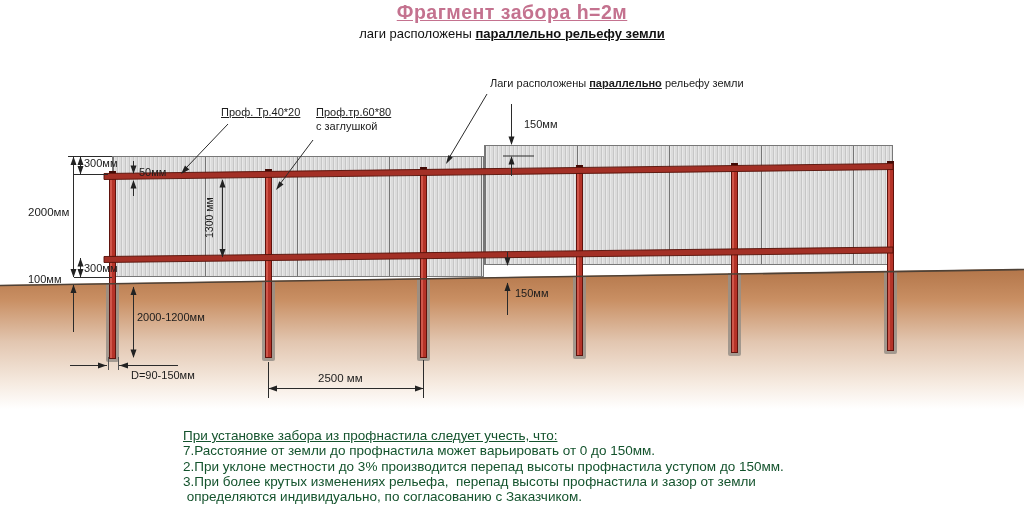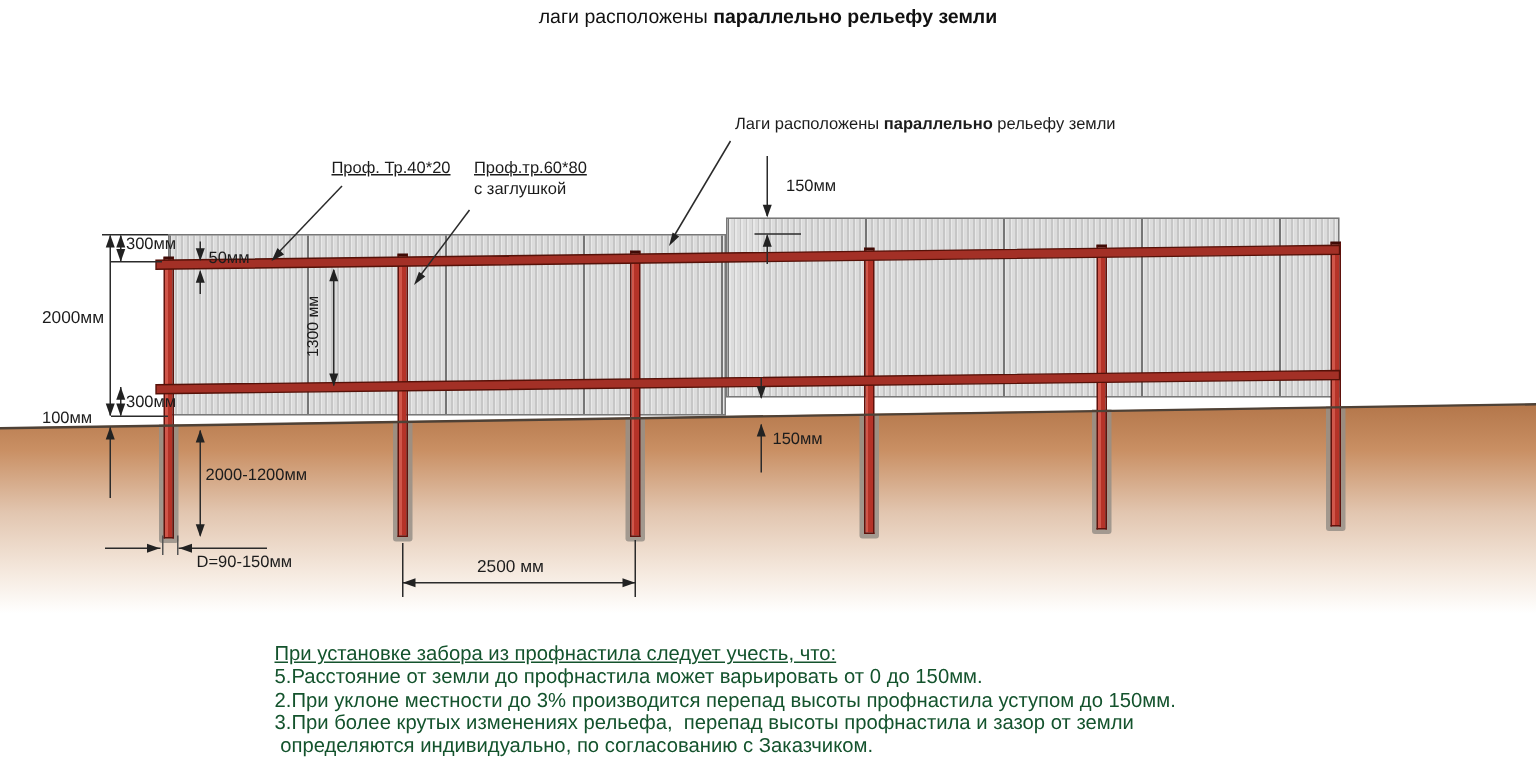--- a/index.html
+++ b/index.html
@@ -4,21 +4,21 @@
 <style>
   html,body{margin:0;padding:0;background:#fff;}
   #stage{position:relative;width:1024px;height:510px;background:#fff;overflow:hidden;
          font-family:"Liberation Sans","DejaVu Sans",sans-serif;color:#1c1c1c;}
   .abs{position:absolute;}
 
   
   .titlebar{left:0;right:0;top:1px;text-align:center;z-index:8;}
   .main-title{font-size:19.5px;font-weight:bold;color:#c4728f;text-decoration:underline;letter-spacing:.5px;}
   .subtitle{font-size:13px;margin-top:2px;color:#111;}
-  .subtitle b{}
+  .subtitle b{text-decoration:underline;}
 
   
   .ground{left:0;top:269px;width:1024px;height:140px;z-index:1;
     background:linear-gradient(180deg,#b3764a 0%,#c98f63 22%,#e2c6b0 52%,#f6ebe1 82%,#ffffff 100%);
     clip-path:polygon(0 16px,1024px 0,1024px 140px,0 140px);}
 
   
   .panel{z-index:3;border:1px solid #787878;box-sizing:border-box;
     background-image:
       repeating-linear-gradient(90deg,rgba(90,90,90,.75) 0 1px,rgba(0,0,0,0) 1px 92px),
@@ -34,34 +34,35 @@
 
   
   svg.lines{left:0;top:0;z-index:5;pointer-events:none;}
 
   
   .lbl{z-index:6;font-size:11px;white-space:nowrap;}
   .lbl-mid{font-size:11.5px;}
   .underl{text-decoration:underline;}
   .callout{z-index:6;font-size:11px;white-space:nowrap;line-height:13.5px;}
   .lagi{z-index:6;font-size:11px;white-space:nowrap;}
-  .lagi b{}
+  .lagi b{text-decoration:underline;}
   .vert{writing-mode:vertical-rl;transform:rotate(180deg);text-align:center;height:84px;font-size:10.5px;}
 
   
   .notes{left:183px;top:428px;z-index:8;font-size:13.5px;line-height:15.3px;color:#14532d;}
   .notes .head{text-decoration:underline;}
   .notes div{white-space:pre-wrap;}
 </style>
 </head>
 <body>
 
 <div id="stage">
 
   <div class="abs titlebar">
+    <div class="main-title">Фрагмент забора h=2м</div>
     <div class="subtitle"><span>лаги расположены </span><b>параллельно рельефу земли</b></div>
   </div>
 
   <div class="abs ground"></div>
 
   <div class="abs hole" style="left:106px;top:283px;height:79px;"></div>
   <div class="abs hole" style="left:262px;top:281px;height:80px;"></div>
   <div class="abs hole" style="left:417px;top:278px;height:83px;"></div>
   <div class="abs hole" style="left:573px;top:276px;height:83px;"></div>
   <div class="abs hole" style="left:728px;top:273px;height:83px;"></div>
@@ -160,19 +161,19 @@
   <div class="abs lbl" style="left:84px;top:262px;">300мм</div>
   <div class="abs lbl" style="left:28px;top:273px;">100мм</div>
   <div class="abs lbl" style="left:524px;top:118px;">150мм</div>
   <div class="abs lbl" style="left:515px;top:287px;">150мм</div>
   <div class="abs lbl" style="left:137px;top:311px;">2000-1200мм</div>
   <div class="abs lbl" style="left:131px;top:369px;">D=90-150мм</div>
   <div class="abs lbl lbl-mid" style="left:318px;top:372px;">2500 мм</div>
 
   <div class="abs notes">
     <div class="head">При установке забора из профнастила следует учесть, что:</div>
-    <div>5.Расстояние от земли до профнастила может варьировать от 0 до 150мм.</div>
+    <div>7.Расстояние от земли до профнастила может варьировать от 0 до 150мм.</div>
     <div>2.При уклоне местности до 3% производится перепад высоты профнастила уступом до 150мм.</div>
     <div>3.При более крутых изменениях рельефа,  перепад высоты профнастила и зазор от земли</div>
     <div> определяются индивидуально, по согласованию с Заказчиком.</div>
   </div>
 
 </div>
 
 </body></html>

